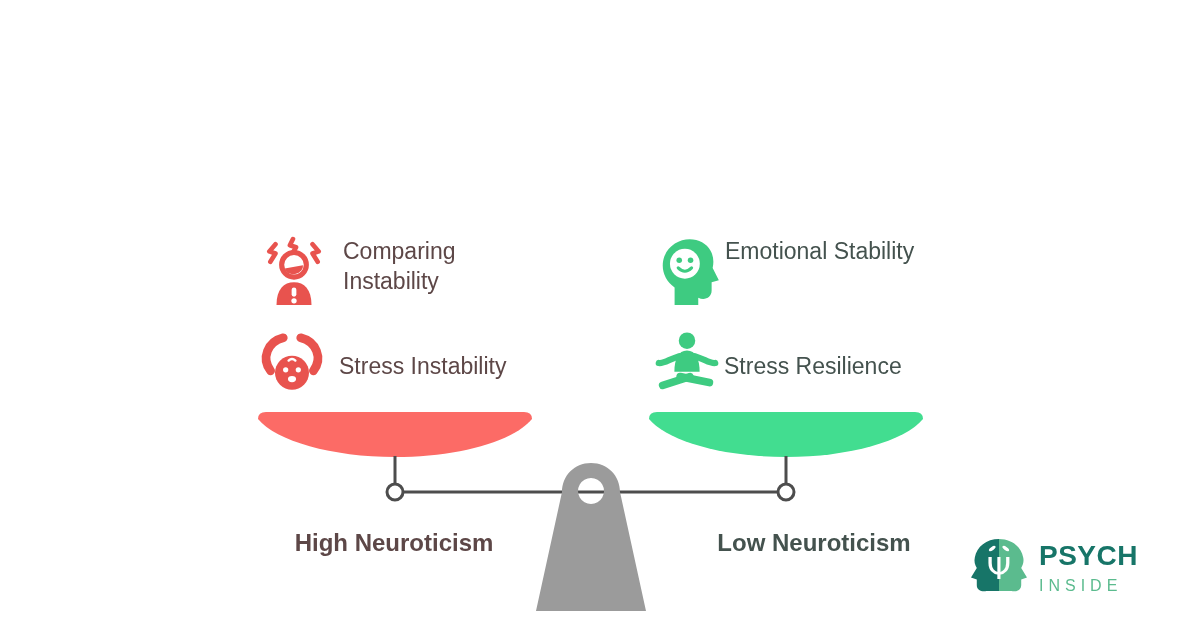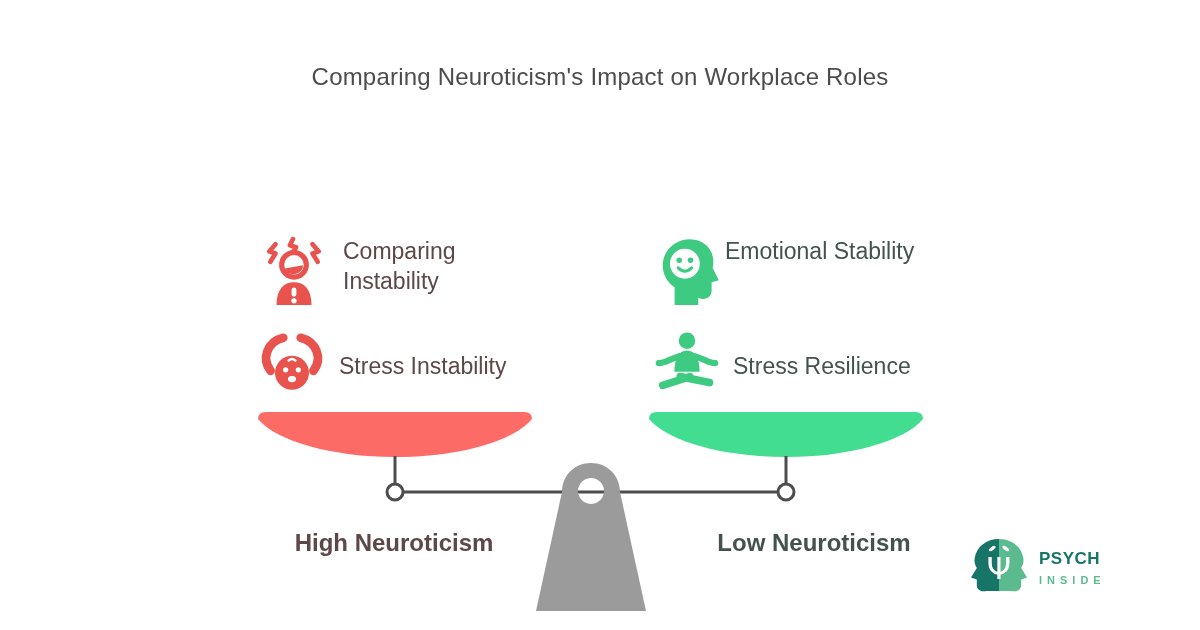--- a/index.html
+++ b/index.html
@@ -58,48 +58,47 @@
   .pan-label.right-color { left: 664px; color: var(--text_right); }
   .logo {
     position: absolute;
     left: 968px; top: 537px;
     display: flex;
     align-items: center;
     gap: 9px;
   }
   .logo-text { display: flex; flex-direction: column; }
   .logo-brand {
-    font-size: 17px;
+    font-size: 28px;
     font-weight: 700;
     letter-spacing: 0.5px;
     color: var(--brand_dark);
   }
   .logo-sub {
     margin-top: 5px;
-    font-size: 11px;
-    font-weight: 700;
+    font-size: 16px;
+    font-weight: 400;
     letter-spacing: 5px;
     color: var(--brand_light);
   }
   .red-stroke   { stroke: var(--icon_red);   fill: none; stroke-linecap: round; stroke-linejoin: round; }
   .red-fill     { fill: var(--icon_red); }
   .green-stroke { stroke: var(--icon_green); fill: none; stroke-linecap: round; stroke-linejoin: round; }
   .green-fill   { fill: var(--icon_green); }
   .bowl-red     { fill: var(--bowl_red); }
   .bowl-green   { fill: var(--bowl_green); }
   .beam-line    { stroke: var(--beam_color); stroke-width: 3; fill: none; }
   .beam-node    { stroke: var(--beam_color); stroke-width: 3; fill: #ffffff; }
   .fulcrum     { fill: var(--fulcrum_color); }
 </style>
 </head>
 <body>
 
 <div class="canvas">
 
-  <div class="title">Comparing Neuroticism's Impact on Workplace Roles</div>
 
   <div class="feature-row" style="left:258px; top:236px; gap:13px;">
     <div class="icon-box">
       <svg width="72" height="72" viewBox="0 0 70 70">
         <path class="red-stroke" style="stroke-width:4.5" d="M17,8 L11,15 L17,17 L12,25"></path>
         <path class="red-stroke" style="stroke-width:4.5" d="M34,3 L31,9 L37,11 L34,16"></path>
         <path class="red-stroke" style="stroke-width:4.5" d="M53,8 L59,15 L53,17 L58,25"></path>
         <circle class="red-stroke" style="stroke-width:5" cx="35" cy="28" r="12"></circle>
         <path class="red-fill" d="M26,30 a9,7 0 0 0 18,0 Z" transform="rotate(-10 35 31)"></path>
         <path class="red-fill" d="M18,67 C18,52 25,45 35,45 C45,45 52,52 52,67 Z"></path>
@@ -131,21 +130,21 @@
         <path class="green-fill" d="M21,67 L21,50 C11,43 7,31 11,20 C16,7 30,1 42,4 C54,7 61,18 58,31 L64,43 L57,45 L57,53 C57,60 50,63 44,60 L44,67 Z"></path>
         <circle cx="31" cy="27" r="14.5" fill="#ffffff"></circle>
         <circle class="green-fill" cx="25.5" cy="23.5" r="2.7"></circle>
         <circle class="green-fill" cx="36.5" cy="23.5" r="2.7"></circle>
         <path class="green-stroke" style="stroke-width:3" d="M24.5,31 Q31,37.5 37.5,31"></path>
       </svg>
     </div>
     <div class="feature-label right-color">Emotional Stability</div>
   </div>
 
-  <div class="feature-row row-single" style="left:653px; top:330px; gap:12px;">
+  <div class="feature-row row-single" style="left:653px; top:330px; gap:3px;">
     <div class="icon-box">
       <svg width="68" height="68" viewBox="0 0 70 70">
         <circle class="green-fill" cx="35" cy="11" r="8.5"></circle>
         <path class="green-fill" d="M35,21 C26,21 22,30 22,43 L48,43 C48,30 44,21 35,21 Z"></path>
         <path class="green-stroke" style="stroke-width:6.5" d="M27,27 C17,30 11,35 6,34"></path>
         <path class="green-stroke" style="stroke-width:6.5" d="M43,27 C53,30 59,35 64,34"></path>
         <path class="green-stroke" style="stroke-width:8" d="M10,57 L38,48"></path>
         <path class="green-stroke" style="stroke-width:8" d="M28,48 L58,54"></path>
       </svg>
     </div>

